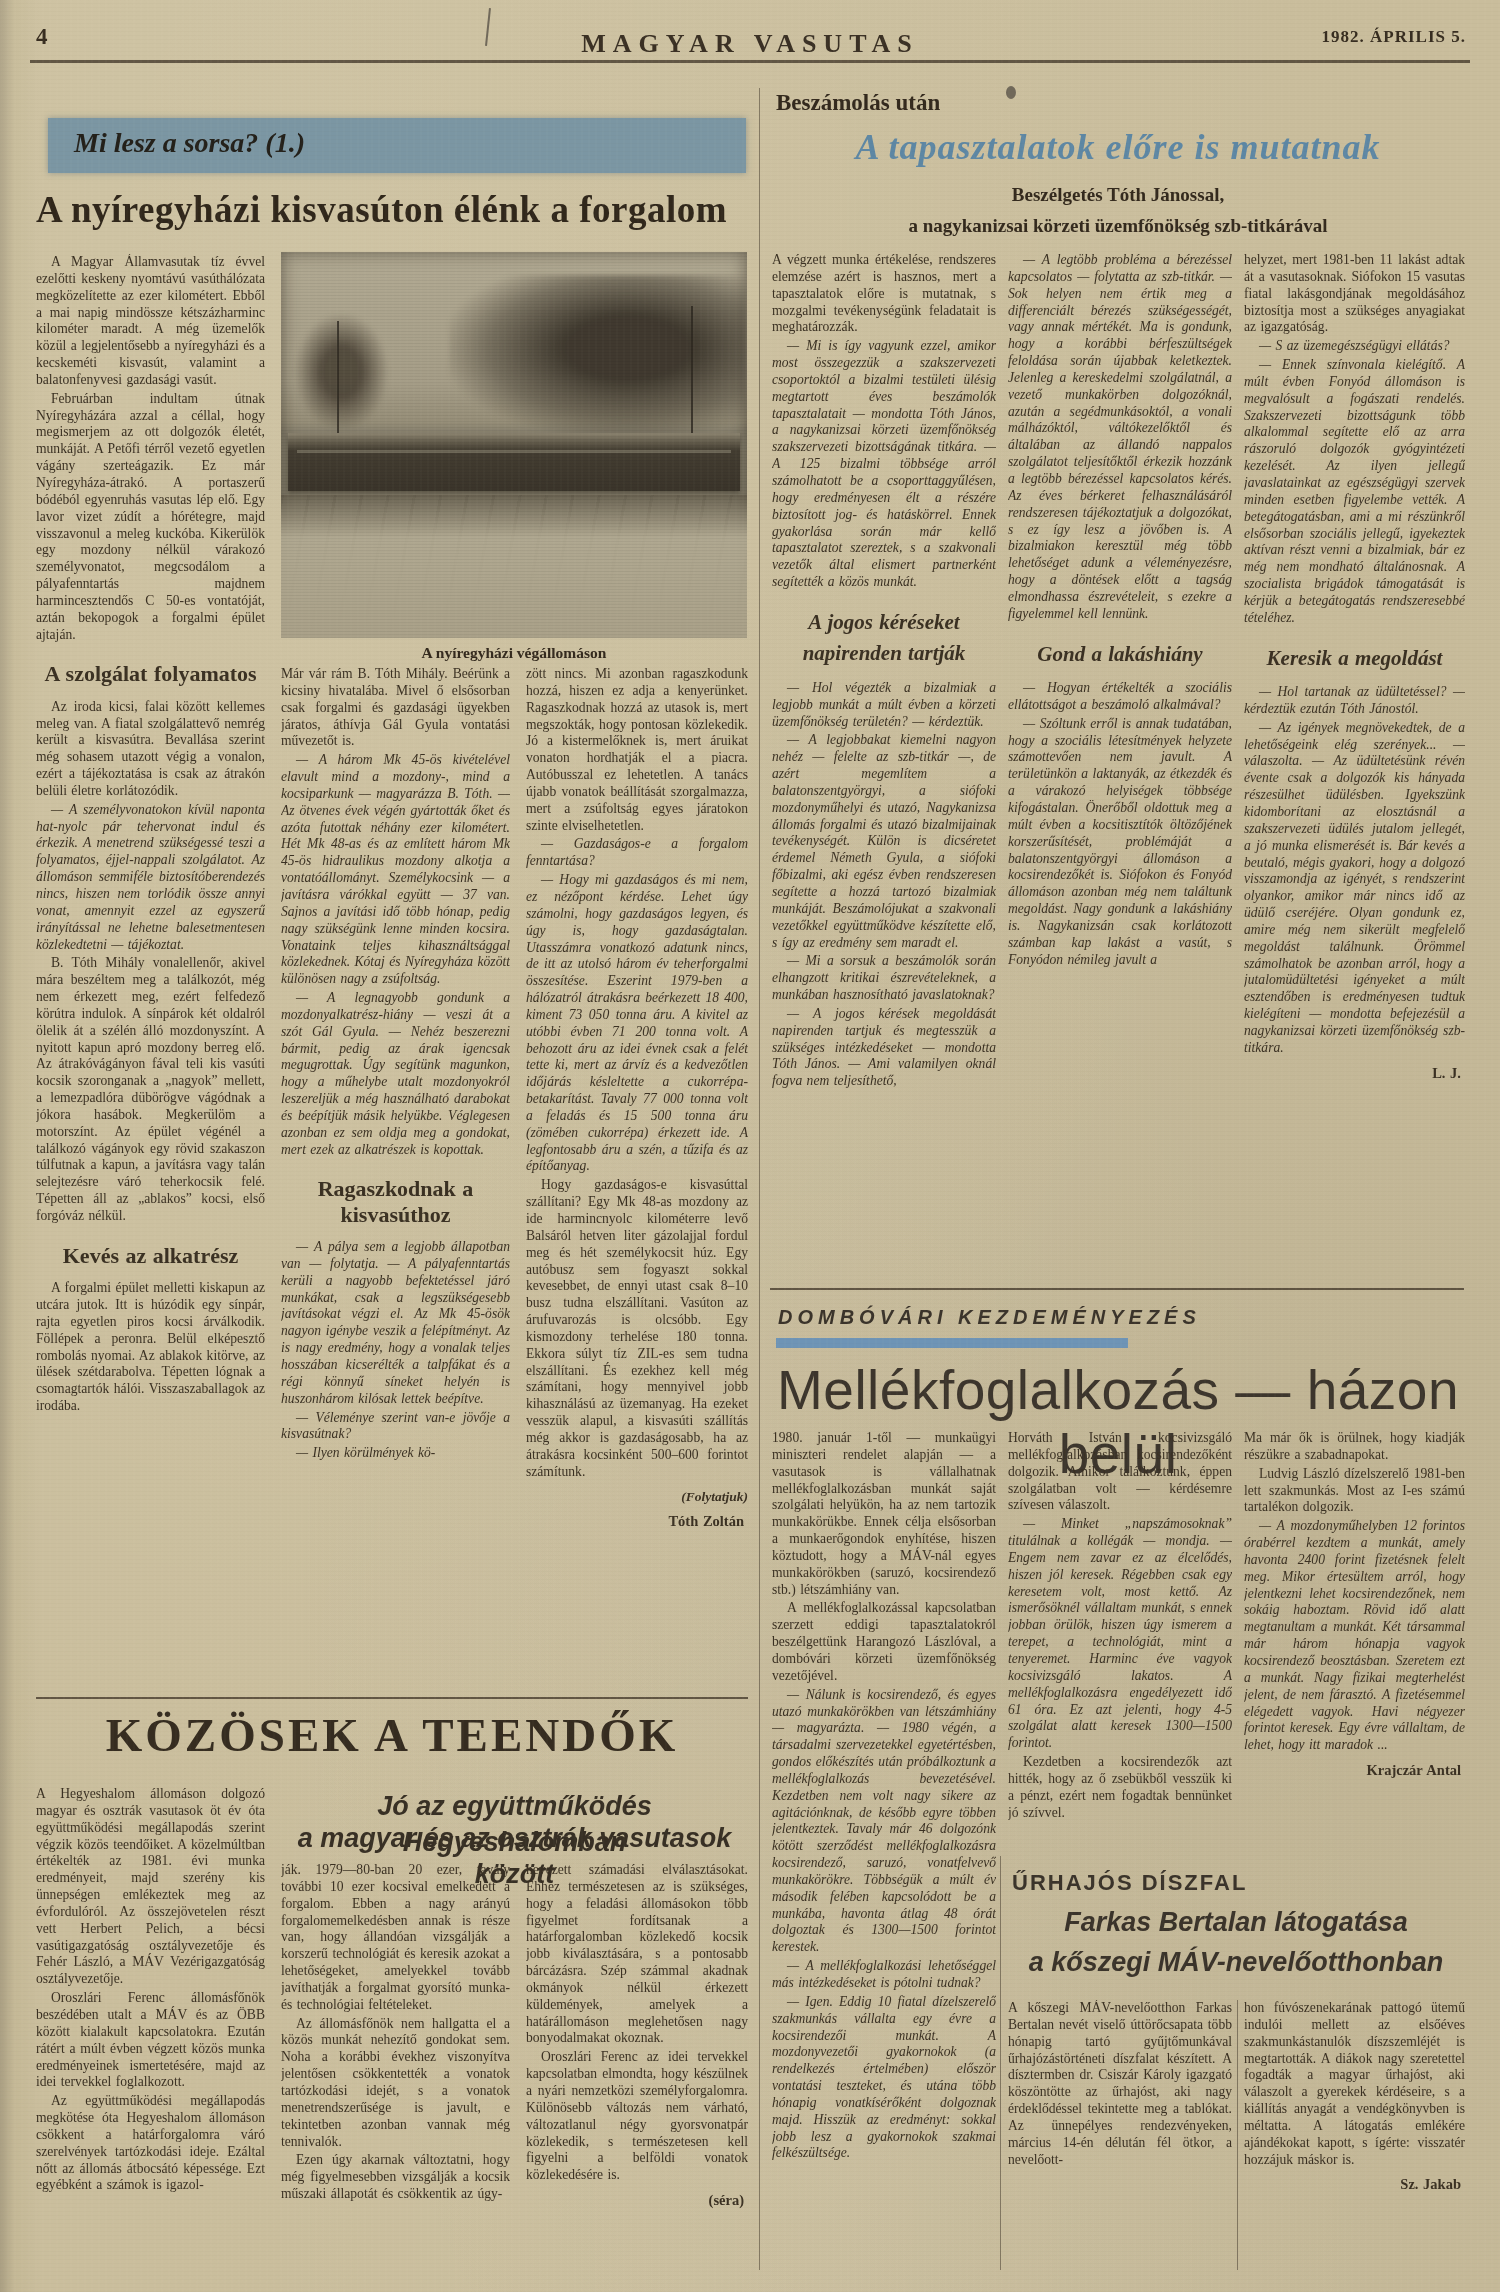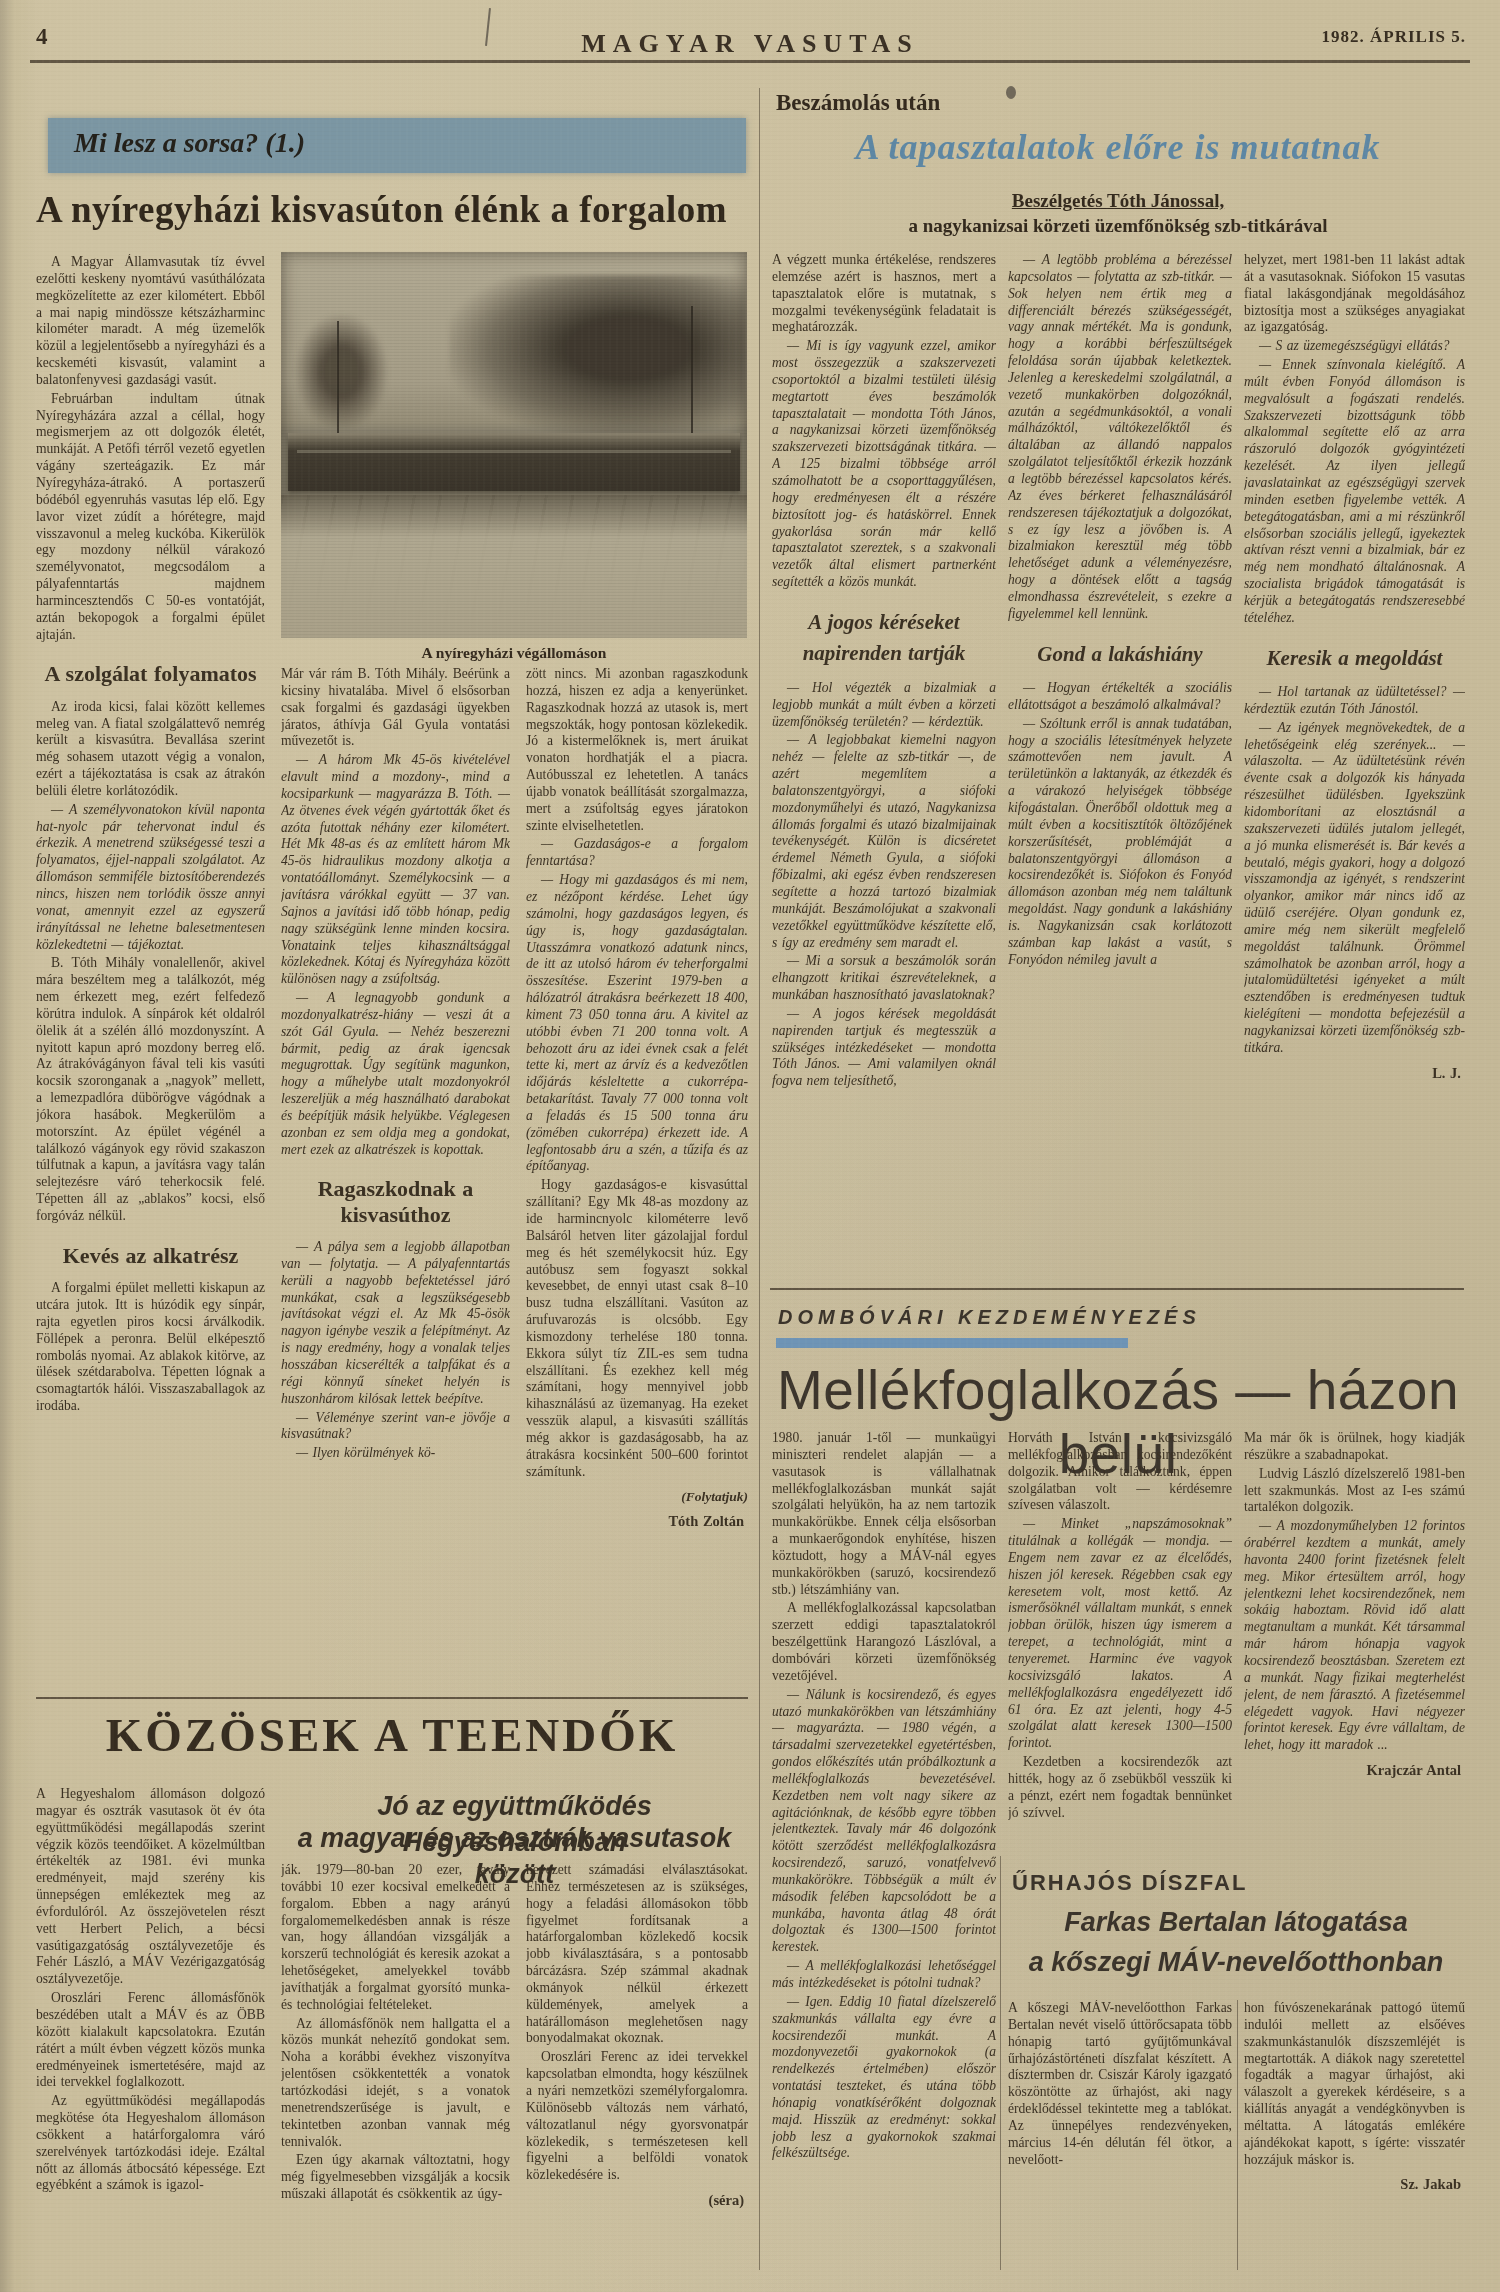--- a/index.html
+++ b/index.html
@@ -113,21 +113,21 @@
       <p class="blk pn">zött nincs. Mi azonban ragaszkodunk hozzá, hiszen ez adja a kenyerünket. Ragaszkodnak hozzá az utasok is, mert megszokták, hogy pontosan közlekedik. Jó a kistermelőknek is, mert áruikat vonaton hordhatják el a piacra. Autóbusszal ez lehetetlen. A tanács újabb vonatok beállítását szorgalmazza, mert a zsúfoltság egyes járatokon szinte elviselhetetlen.</p>
       <p class="blk pi">— Gazdaságos-e a forgalom fenntartása?</p>
       <p class="blk pi">— Hogy mi gazdaságos és mi nem, ez nézőpont kérdése. Lehet úgy számolni, hogy gazdaságos legyen, és úgy is, hogy gazdaságtalan. Utasszámra vonatkozó adatunk nincs, de itt az utolsó három év teherforgalmi összesítése. Eszerint 1979-ben a hálózatról átrakásra beérkezett 18 400, kiment 73 050 tonna áru. A kivitel az utóbbi évben 71 200 tonna volt. A behozott áru az idei évnek csak a felét tette ki, mert az árvíz és a kedvezőtlen időjárás késleltette a cukorrépa-betakarítást. Tavaly 77 000 tonna volt a feladás és 15 500 tonna áru (zömében cukorrépa) érkezett ide. A legfontosabb áru a szén, a tűzifa és az építőanyag.</p>
       <p class="blk p">Hogy gazdaságos-e kisvasúttal szállítani? Egy Mk 48-as mozdony az ide harmincnyolc kilométerre levő Balsáról hetven liter gázolajjal fordul meg és hét személykocsit húz. Egy autóbusz sem fogyaszt sokkal kevesebbet, de ennyi utast csak 8–10 busz tudna elszállítani. Vasúton az árufuvarozás is olcsóbb. Egy kismozdony terhelése 180 tonna. Ekkora súlyt tíz ZIL-es sem tudna elszállítani. És ezekhez kell még számítani, hogy mennyivel jobb kihasználású az üzemanyag. Ha ezeket vesszük alapul, a kisvasúti szállítás még akkor is gazdaságosabb, ha az átrakásra kocsinként 500–600 forintot számítunk.</p>
       <p class="blk fol">(Folytatjuk)</p>
       <p class="blk sig">Tóth Zoltán</p>
     </div>
 
   <div class="abs k-serif" style="left:776px;top:90px;">Beszámolás után</div>
   <div class="abs h-blue" style="left:772px;top:126px;width:692px;">A tapasztalatok előre is mutatnak</div>
-  <div class="abs subline" style="left:772px;top:190px;width:692px;text-decoration:underline;">Beszélgetés Tóth Jánossal,</div>
+  <div class="abs subline" style="left:772px;top:184px;width:692px;">Beszélgetés Tóth Jánossal,</div>
   <div class="abs subline" style="left:772px;top:215px;width:692px;">a nagykanizsai körzeti üzemfőnökség szb-titkárával</div>
 
   <div class="abs col" style="left:772px;top:252px;width:224px;height:1030px;">
       <p class="blk pn">A végzett munka értékelése, rendszeres elemzése azért is hasznos, mert a tapasztalatok előre is mutatnak, s mozgalmi tevékenységünk feladatait is meghatározzák.</p>
       <p class="blk pi">— Mi is így vagyunk ezzel, amikor most összegezzük a szakszervezeti csoportoktól a bizalmi testületi ülésig megtartott éves beszámolók tapasztalatait — mondotta Tóth János, a nagykanizsai körzeti üzemfőnökség szakszervezeti bizottságának titkára. — A 125 bizalmi többsége arról számolhatott be a csoporttaggyűlésen, hogy eredményesen élt a részére biztosított jog- és hatáskörrel. Ennek gyakorlása során már kellő tapasztalatot szereztek, s a szakvonali vezetők által elismert partnerként segítették a közös munkát.</p>
       <p class="blk subi">A jogos kéréseket napirenden tartják</p>
       <p class="blk pi">— Hol végezték a bizalmiak a legjobb munkát a múlt évben a körzeti üzemfőnökség területén? — kérdeztük.</p>
       <p class="blk pi">— A legjobbakat kiemelni nagyon nehéz — felelte az szb-titkár —, de azért megemlítem a balatonszentgyörgyi, a siófoki mozdonyműhelyi és utazó, Nagykanizsa állomás forgalmi és utazó bizalmijainak tevékenységét. Külön is dicséretet érdemel Németh Gyula, a siófoki főbizalmi, aki egész évben rendszeresen segítette a hozzá tartozó bizalmiak munkáját. Beszámolójukat a szakvonali vezetőkkel együttműködve készítette elő, s így az eredmény sem maradt el.</p>
       <p class="blk pi">— Mi a sorsuk a beszámolók során elhangzott kritikai észrevételeknek, a munkában hasznosítható javaslatoknak?</p>
       <p class="blk pi">— A jogos kérések megoldását napirenden tartjuk és megtesszük a szükséges intézkedéseket — mondotta Tóth János. — Ami valamilyen oknál fogva nem teljesíthető,</p>

